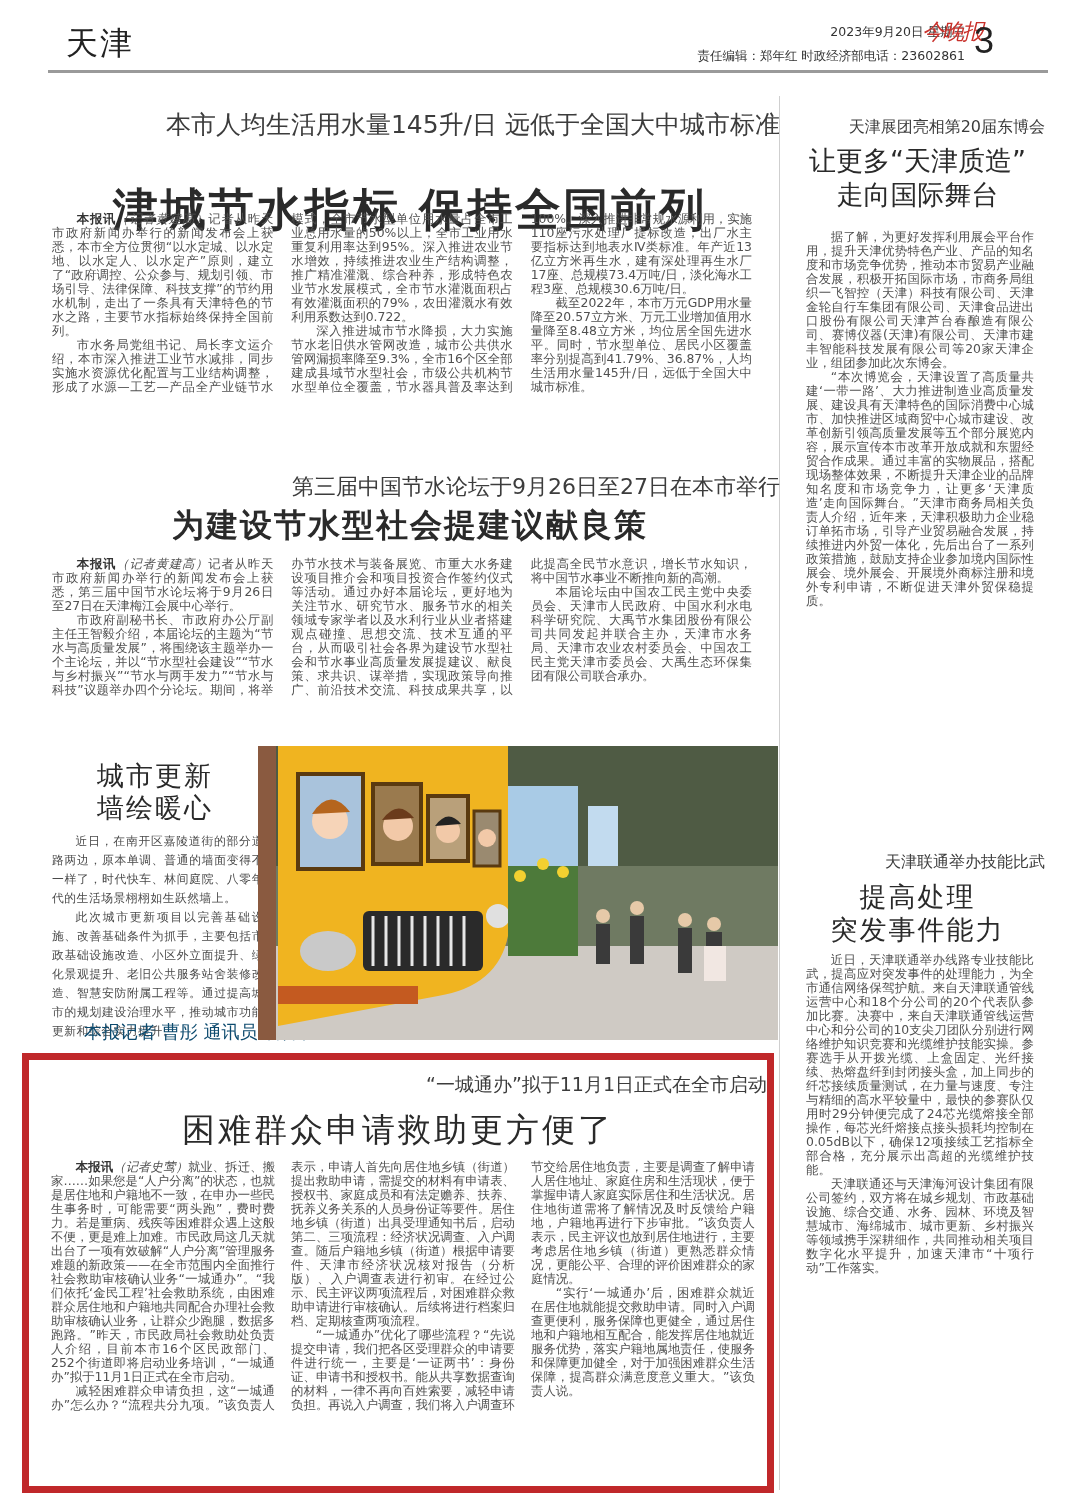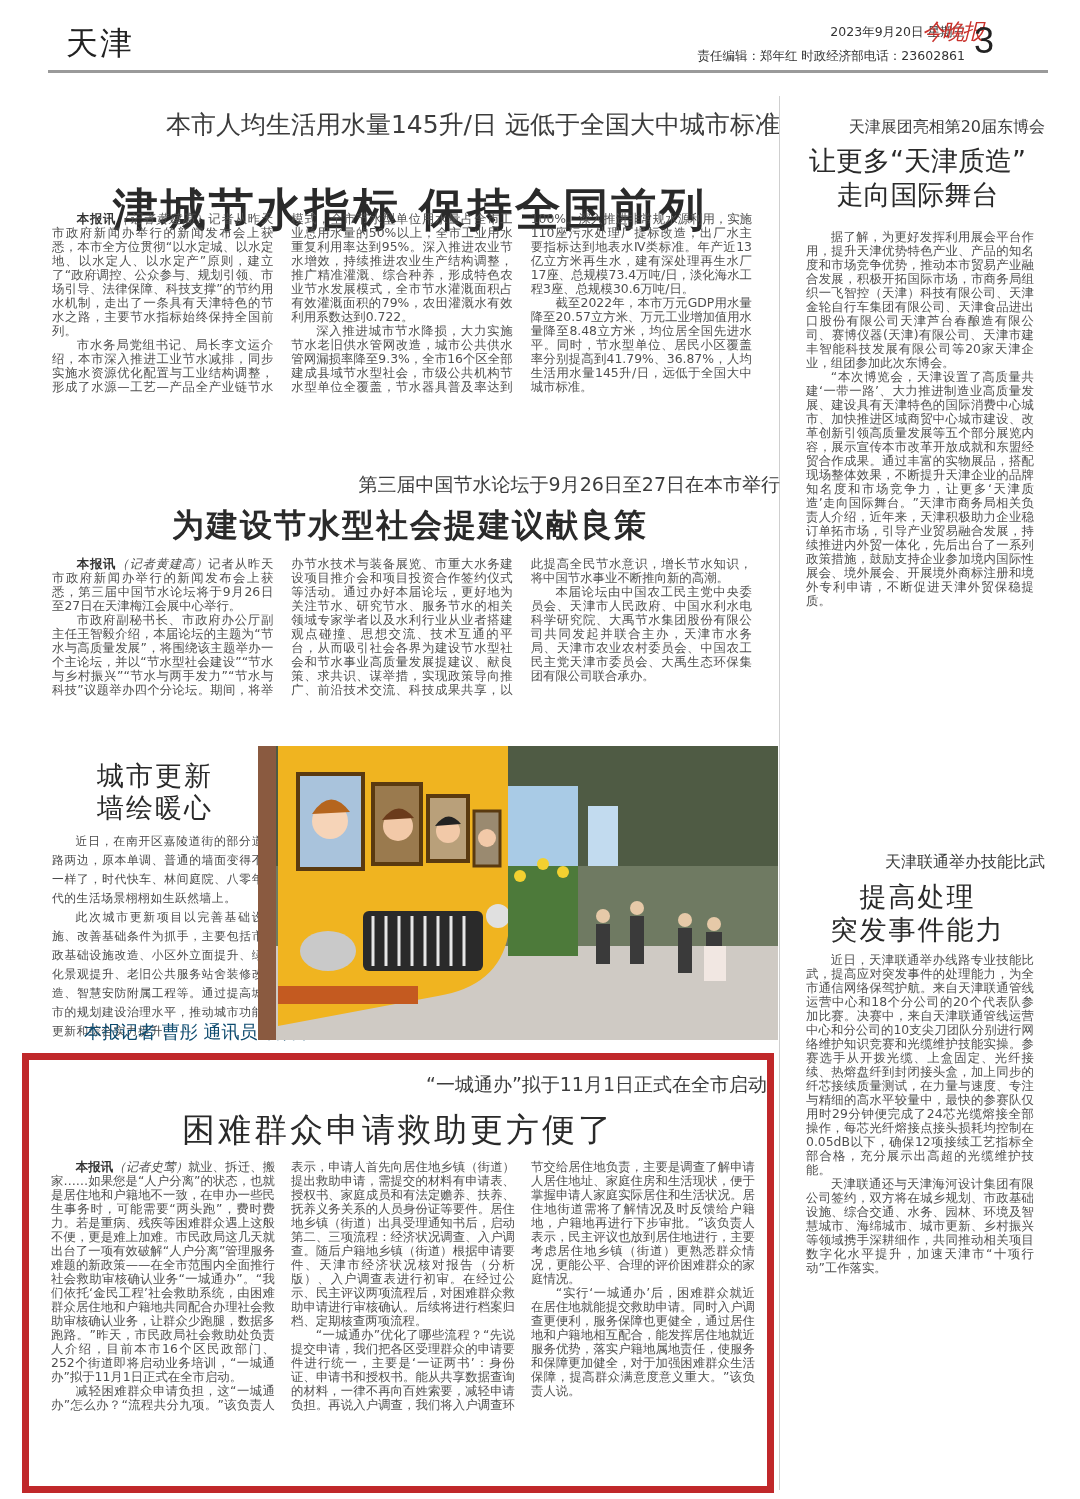--- a/index.html
+++ b/index.html
@@ -43,21 +43,21 @@
   <div class="abs main-head" style="left:40px;top:144px;width:740px;font-size:45px;letter-spacing:3px;margin-top:36px;">津城节水指标  保持全国前列</div>
   <div class="abs body-text" style="left:52px;top:212px;width:700px;height:232px;column-count:3;column-gap:18px;">
     <p><span class="lead">本报讯</span><span class="lead-sub">（记者黄建高）</span><span>记者从昨天市政府新闻办举行的新闻发布会上获悉，本市全方位贯彻“以水定城、以水定地、以水定人、以水定产”原则，建立了“政府调控、公众参与、规划引领、市场引导、法律保障、科技支撑”的节约用水机制，走出了一条具有天津特色的节水之路，主要节水指标始终保持全国前列。</span></p>
     <p>市水务局党组书记、局长李文运介绍，本市深入推进工业节水减排，同步实施水资源优化配置与工业结构调整，形成了水源—工艺—产品全产业链节水模式，全市节水型单位用水量占全市工业总用水量的50%以上，全市工业用水重复利用率达到95%。深入推进农业节水增效，持续推进农业生产结构调整，推广精准灌溉、综合种养，形成特色农业节水发展模式，全市节水灌溉面积占有效灌溉面积的79%，农田灌溉水有效利用系数达到0.722。</p>
     <p>深入推进城市节水降损，大力实施节水老旧供水管网改造，城市公共供水管网漏损率降至9.3%，全市16个区全部建成县域节水型社会，市级公共机构节水型单位全覆盖，节水器具普及率达到100%。深入推进非常规水源利用，实施110座污水处理厂提标改造，出厂水主要指标达到地表水Ⅳ类标准。年产近13亿立方米再生水，建有深处理再生水厂17座、总规模73.4万吨/日，淡化海水工程3座、总规模30.6万吨/日。</p>
     <p>截至2022年，本市万元GDP用水量降至20.57立方米、万元工业增加值用水量降至8.48立方米，均位居全国先进水平。同时，节水型单位、居民小区覆盖率分别提高到41.79%、36.87%，人均生活用水量145升/日，远低于全国大中城市标准。</p>
   </div>
 </section>
 
 <section>
-  <div class="abs sub-head" style="left:40px;top:472px;width:740px;font-size:19px;">第三届中国节水论坛于9月26日至27日在本市举行</div>
+  <div class="abs sub-head" style="left:40px;top:472px;width:740px;font-size:22px;">第三届中国节水论坛于9月26日至27日在本市举行</div>
   <div class="abs main-head" style="left:40px;top:504px;width:740px;font-size:32px;letter-spacing:2px;">为建设节水型社会提建议献良策</div>
   <div class="abs body-text" style="left:52px;top:557px;width:700px;height:176px;column-count:3;column-gap:18px;">
     <p><span class="lead">本报讯</span><span class="lead-sub">（记者黄建高）</span><span>记者从昨天市政府新闻办举行的新闻发布会上获悉，第三届中国节水论坛将于9月26日至27日在天津梅江会展中心举行。</span></p>
     <p>市政府副秘书长、市政府办公厅副主任王智毅介绍，本届论坛的主题为“节水与高质量发展”，将围绕该主题举办一个主论坛，并以“节水型社会建设”“节水与乡村振兴”“节水与两手发力”“节水与科技”议题举办四个分论坛。期间，将举办节水技术与装备展览、市重大水务建设项目推介会和项目投资合作签约仪式等活动。通过办好本届论坛，更好地为关注节水、研究节水、服务节水的相关领域专家学者以及水利行业从业者搭建观点碰撞、思想交流、技术互通的平台，从而吸引社会各界为建设节水型社会和节水事业高质量发展提建议、献良策、求共识、谋举措，实现政策导向推广、前沿技术交流、科技成果共享，以此提高全民节水意识，增长节水知识，将中国节水事业不断推向新的高潮。</p>
     <p>本届论坛由中国农工民主党中央委员会、天津市人民政府、中国水利水电科学研究院、大禹节水集团股份有限公司共同发起并联合主办，天津市水务局、天津市农业农村委员会、中国农工民主党天津市委员会、大禹生态环保集团有限公司联合承办。</p>
   </div>
 </section>
 
 <section>
   <div class="abs main-head" style="left:40px;top:760px;width:230px;font-size:27px;font-weight:normal;line-height:32px;letter-spacing:2px;">

